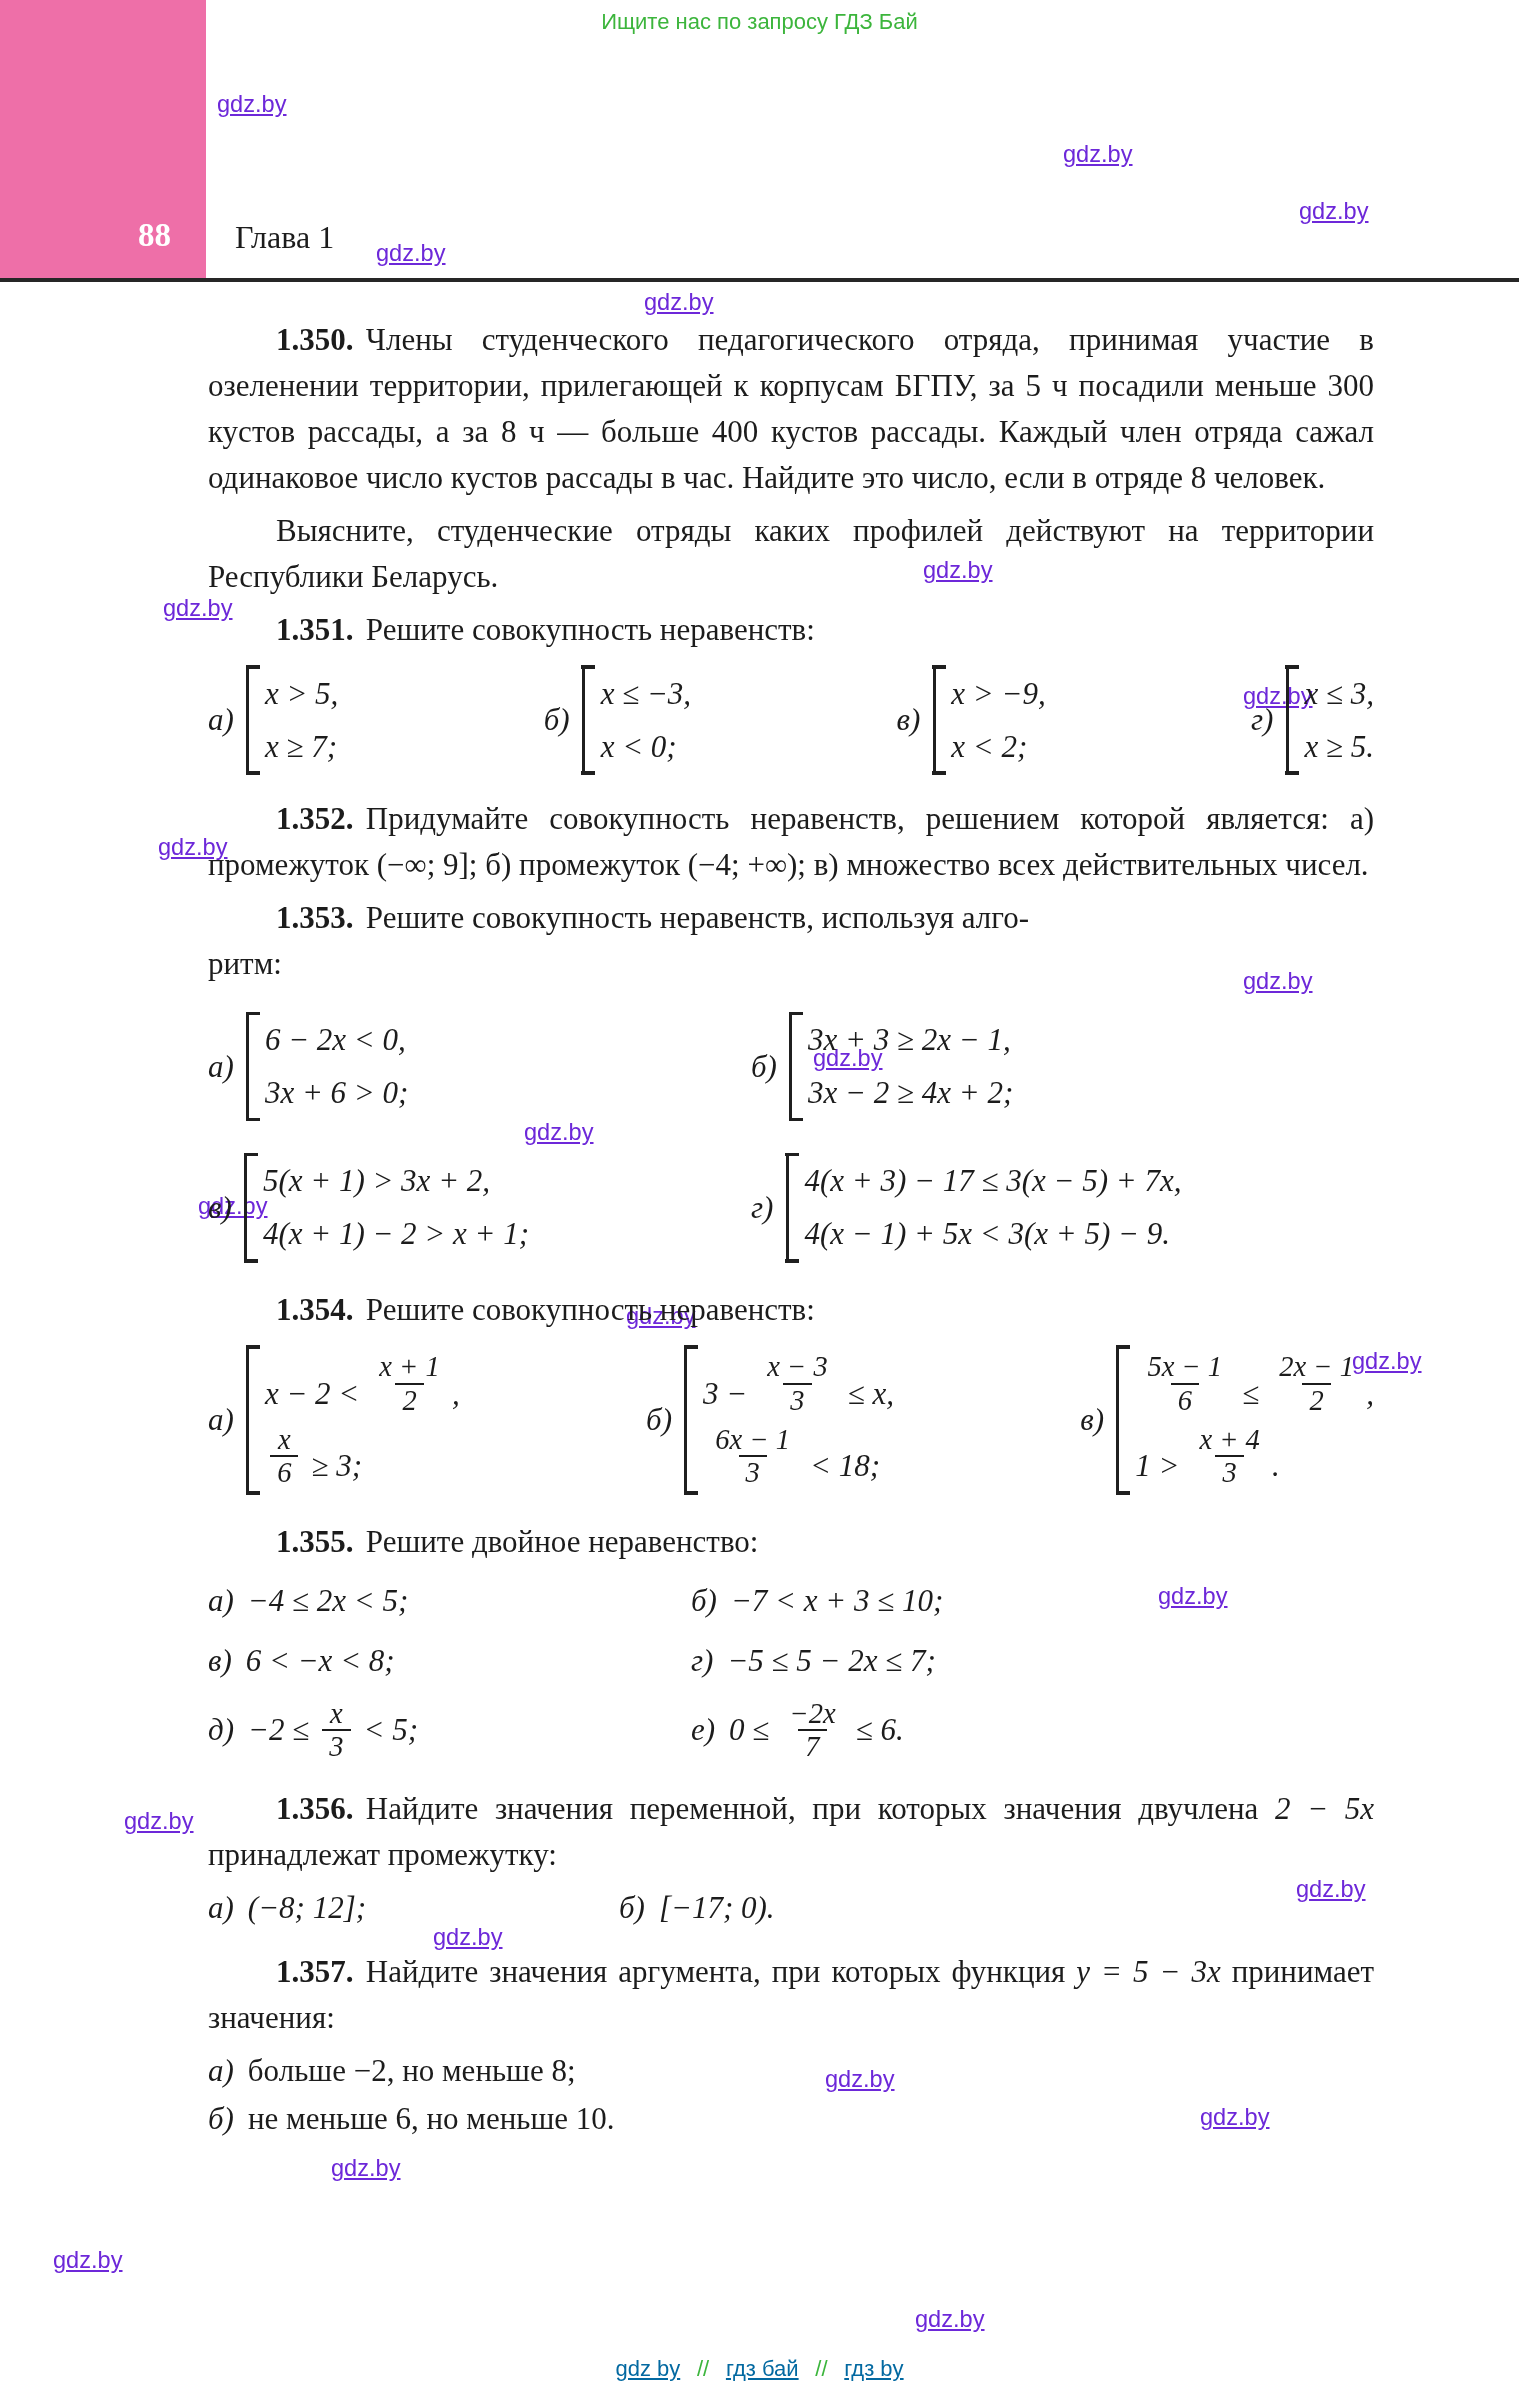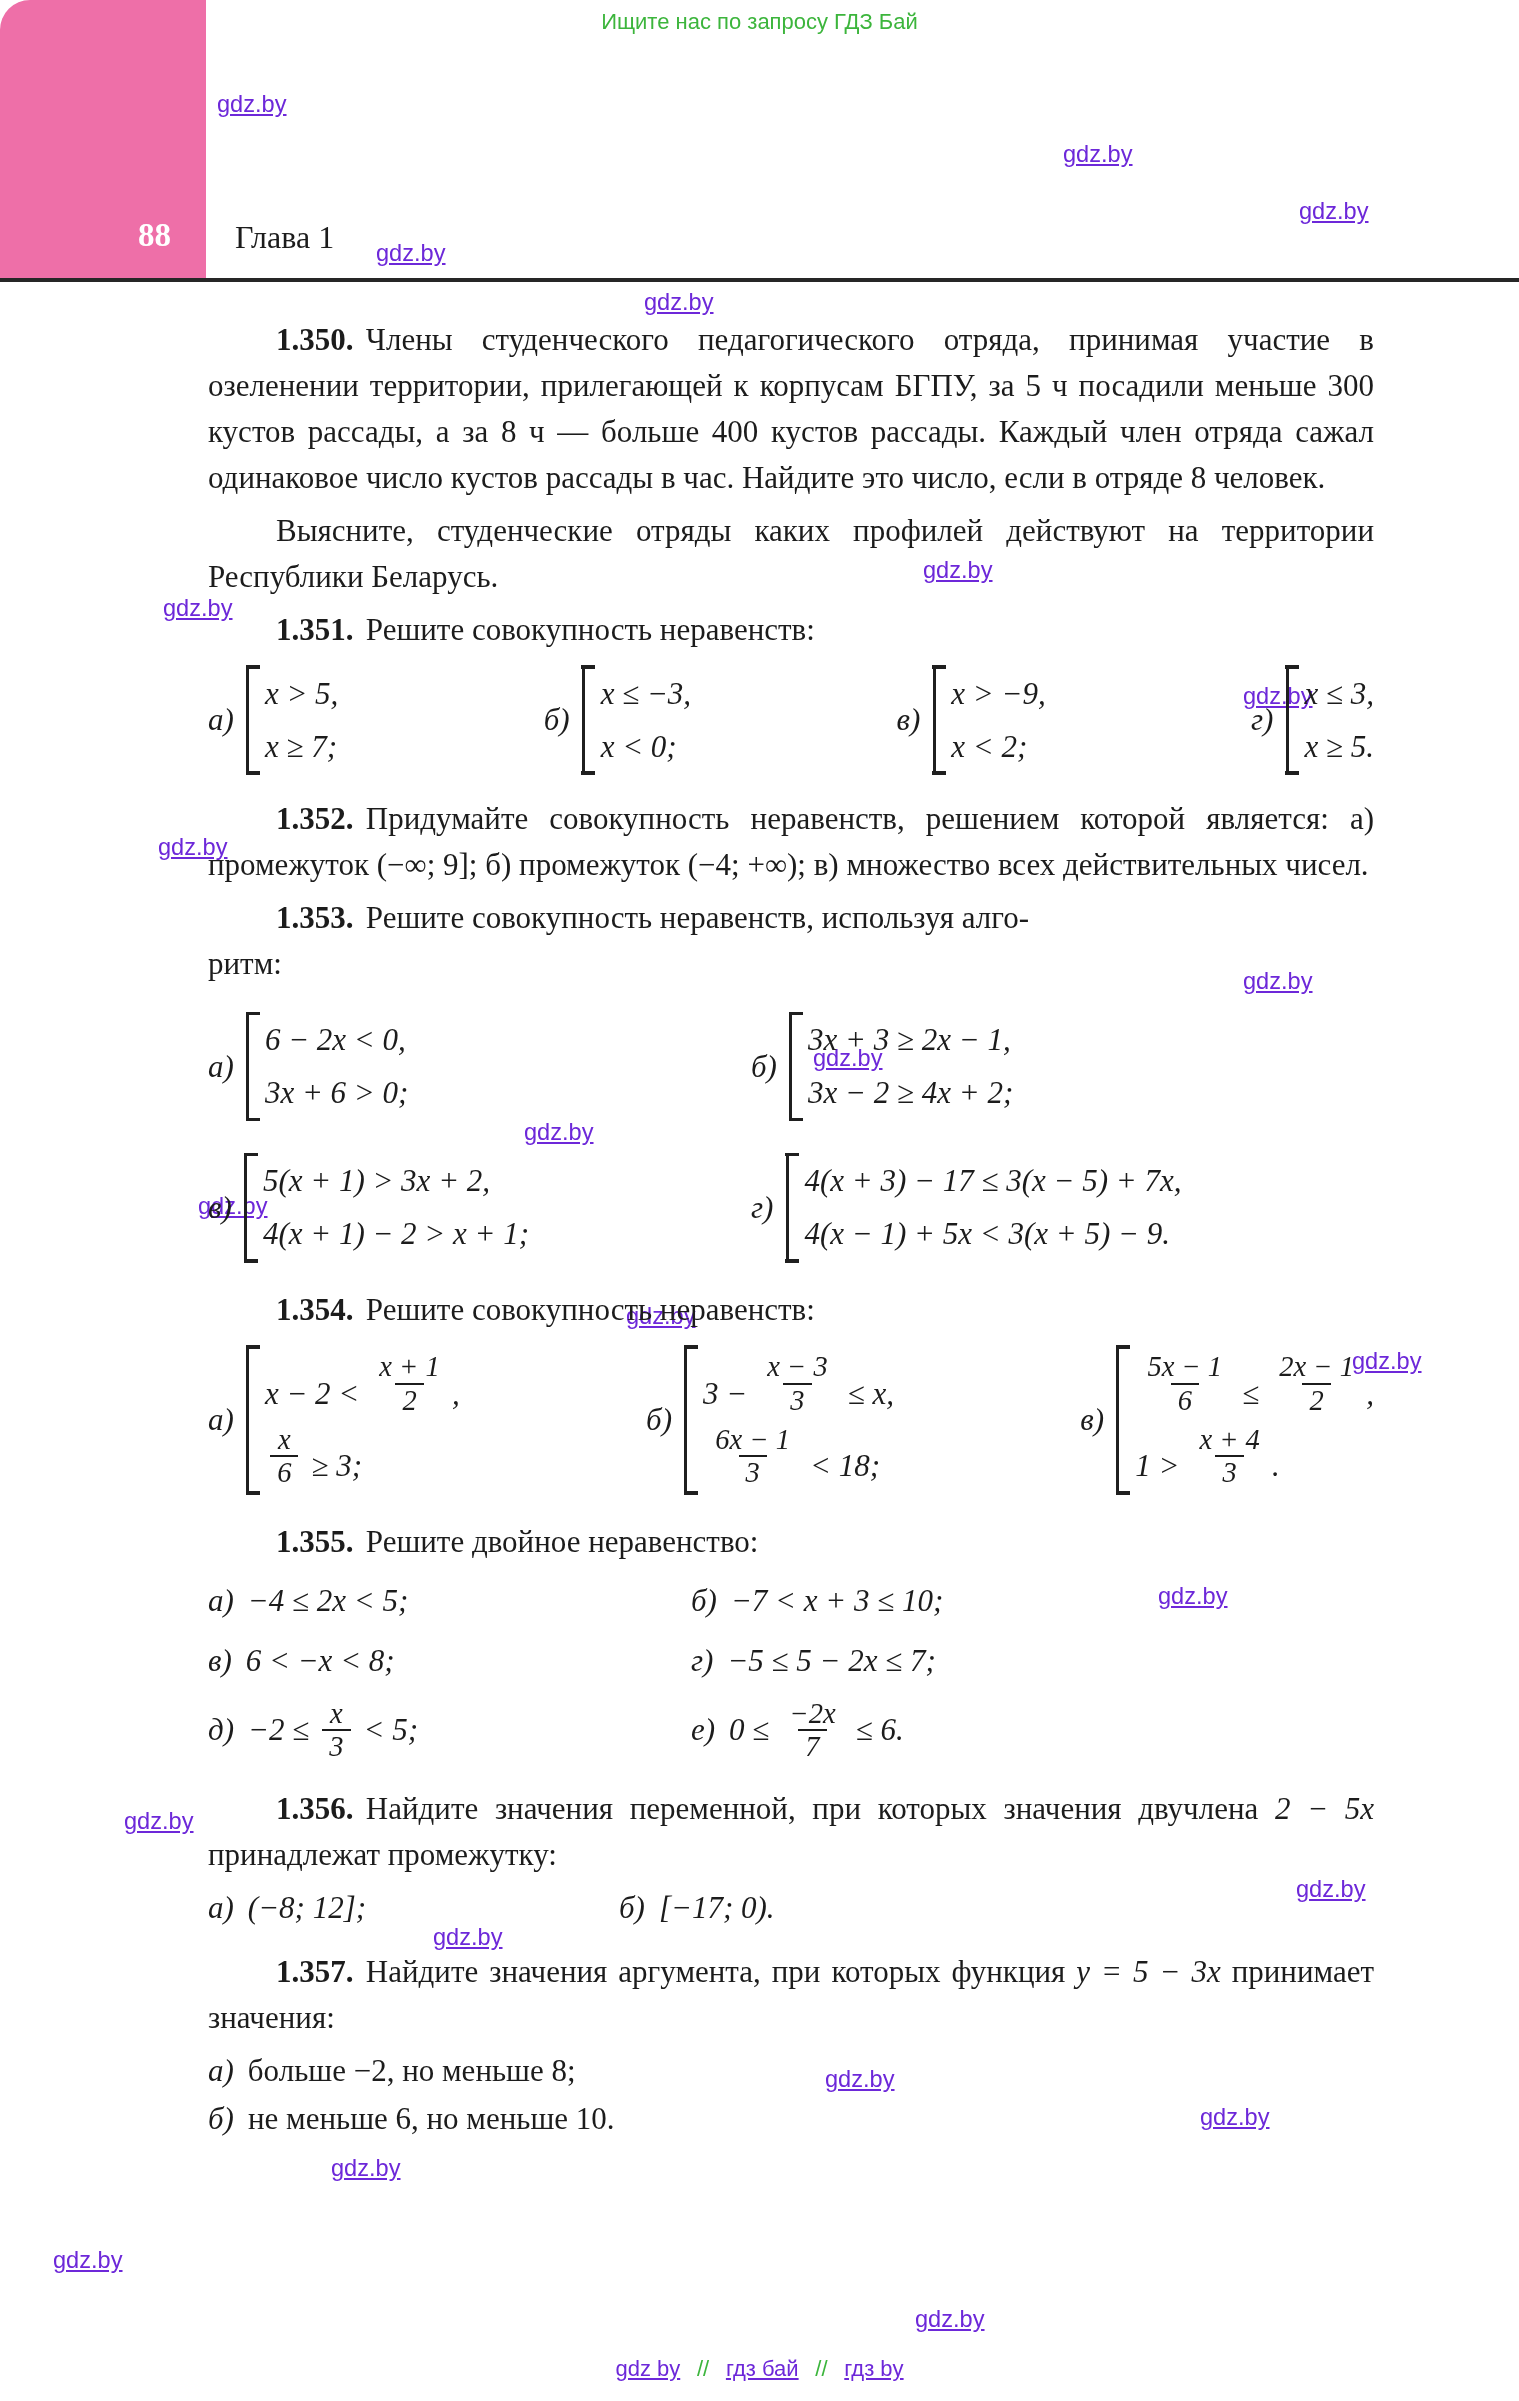--- a/index.html
+++ b/index.html
@@ -1,20 +1,19 @@
 <!DOCTYPE html>
 <html style="font-size:14px"><head>
 <meta charset="utf-8">
 <style>
   html,body { margin:0; padding:0; background:#ffffff; }
   .page {
     position:relative; width:1519px; height:2401px; background:#ffffff;
     font-family:"Liberation Serif","DejaVu Serif",serif; color:#1c1c1c;
     overflow:hidden;
-    border-radius:30px;
   }
   
   .top-banner {
     position:absolute; top:8.8px; left:0; width:100%; text-align:center;
     font-family:"Liberation Sans","DejaVu Sans",sans-serif;
     font-size:22px; color:#3cb53c;
   }
   .pink-block { position:absolute; left:0; top:0; width:206px; height:278px; background:#ee6fa8; }
   .page-num {
     position:absolute; left:138px; top:217px; color:#ffffff;
@@ -74,21 +73,21 @@
 
   
   .ans-line { display:flex; align-items:center; margin:0 0 1.8px 0; text-align:left; }
   .ans-line .sys-label { font-style:italic; margin-right:14px; }
 
   
   .footer {
     position:absolute; bottom:19px; left:0; width:100%; text-align:center;
     font-family:"Liberation Sans","DejaVu Sans",sans-serif; font-size:22px;
   }
-  .footer a { color:#6d28d9; text-decoration:underline; cursor:pointer; margin:0 8.8px; }
+  .footer a { color:#0369a1; text-decoration:underline; cursor:pointer; margin:0 8.8px; }
   .footer .sep { color:#3cb53c; margin:0 1.8px; }
 </style>
 </head>
 <body>
 
 <div class="page">
 
   <div class="top-banner">Ищите нас по запросу ГДЗ Бай</div>
 
   <div class="pink-block">

